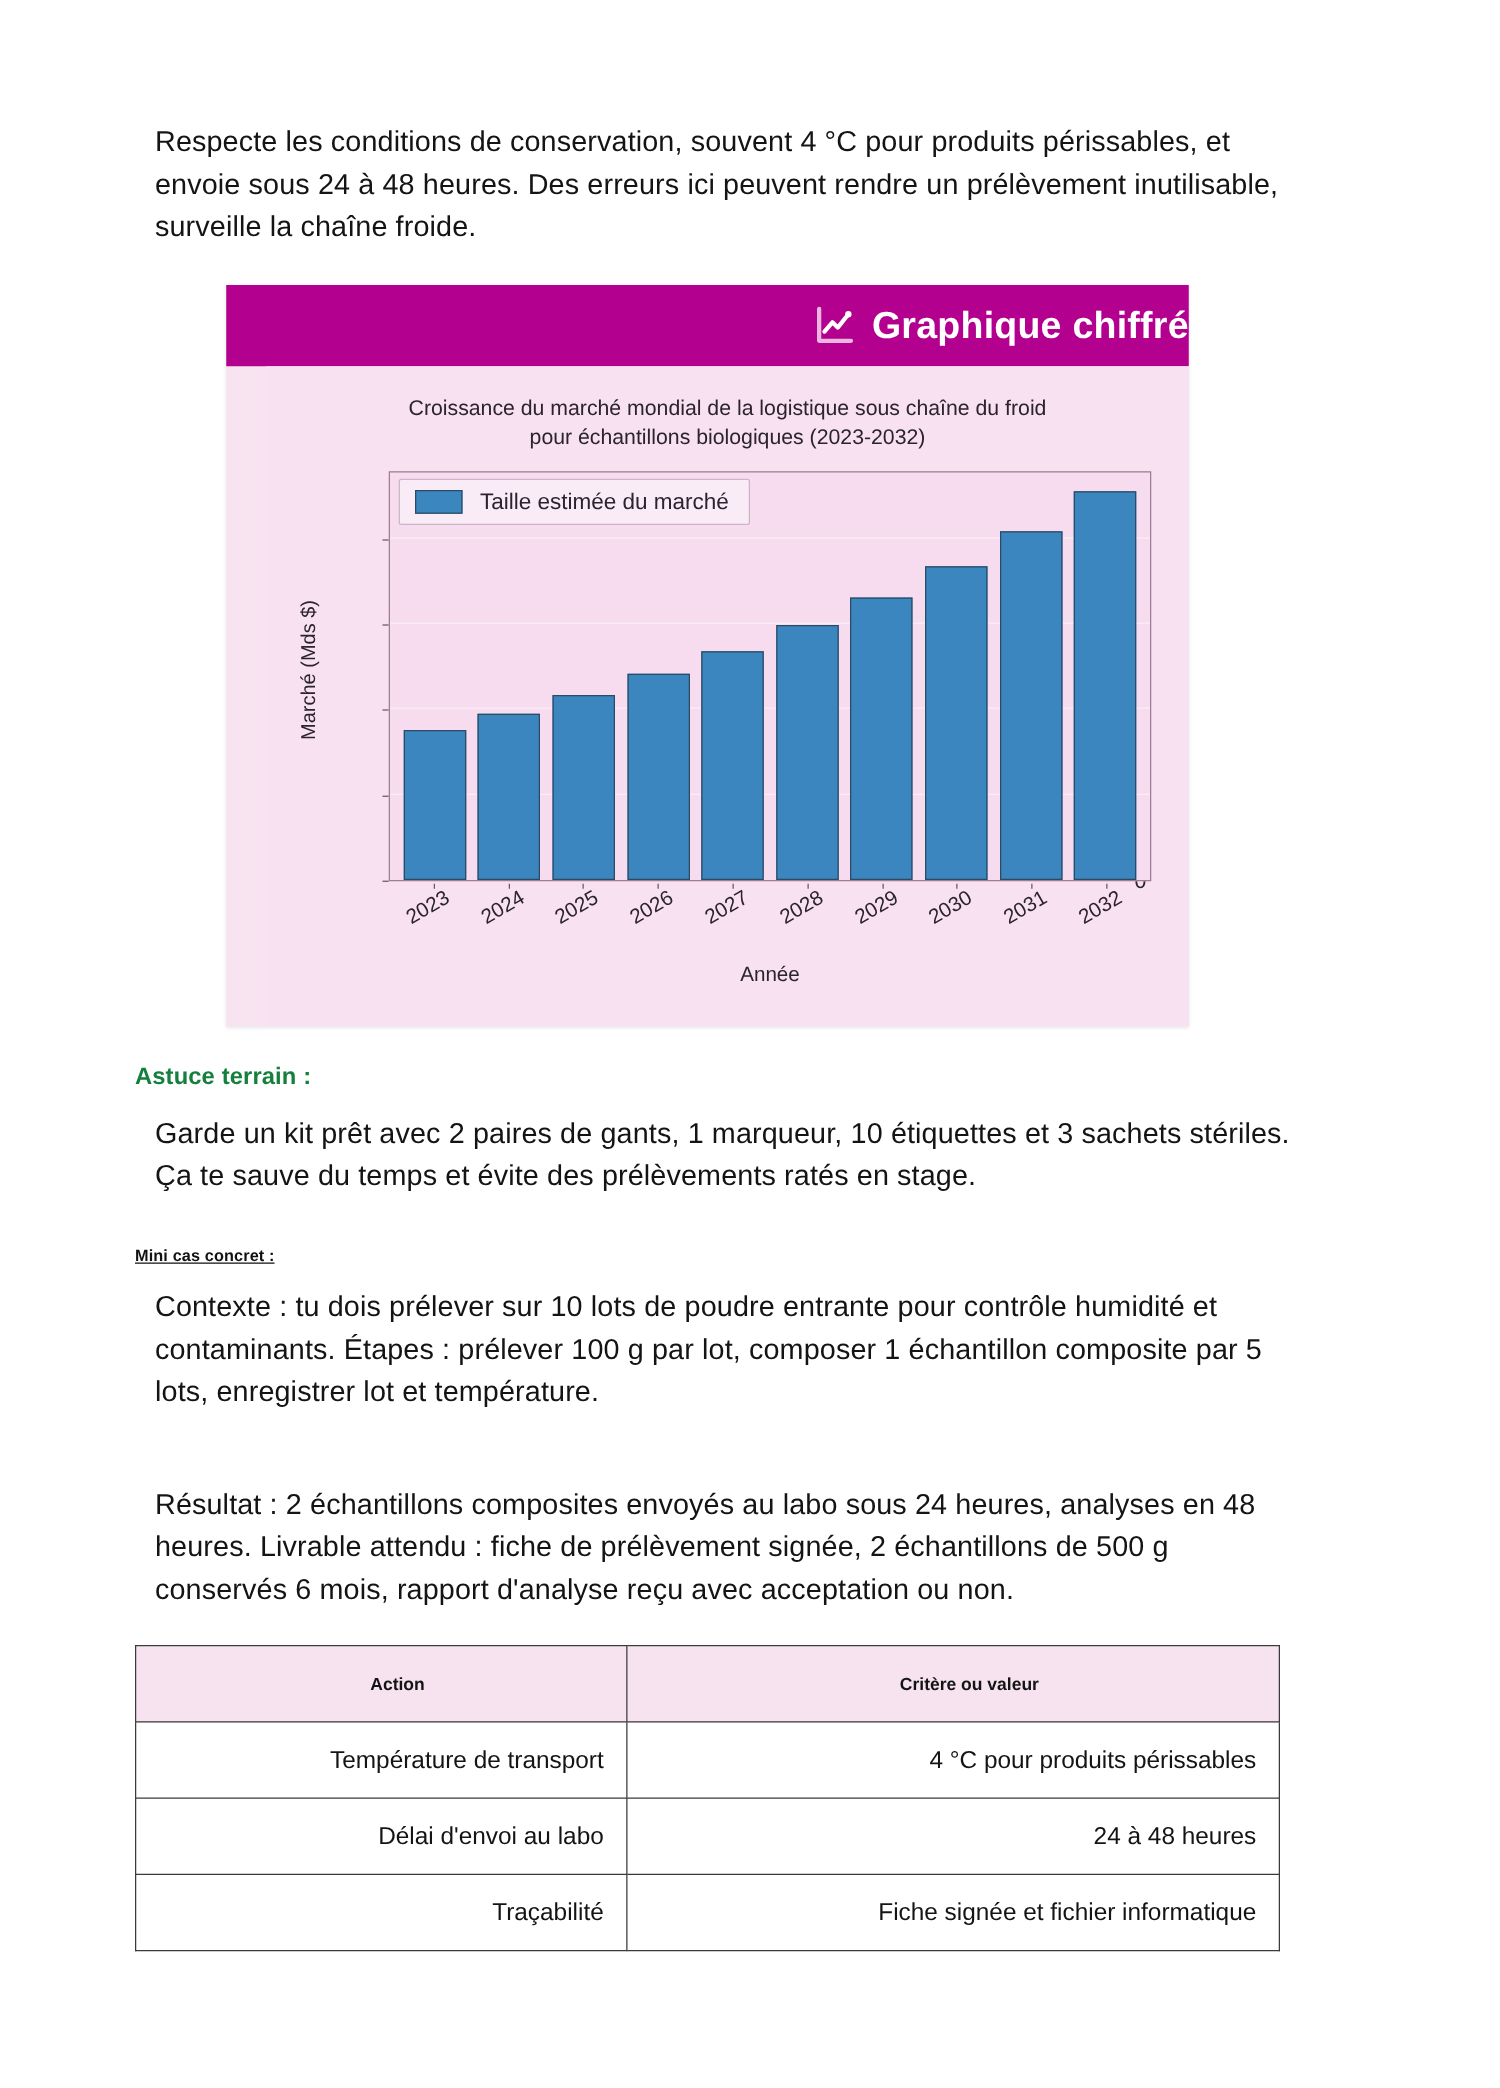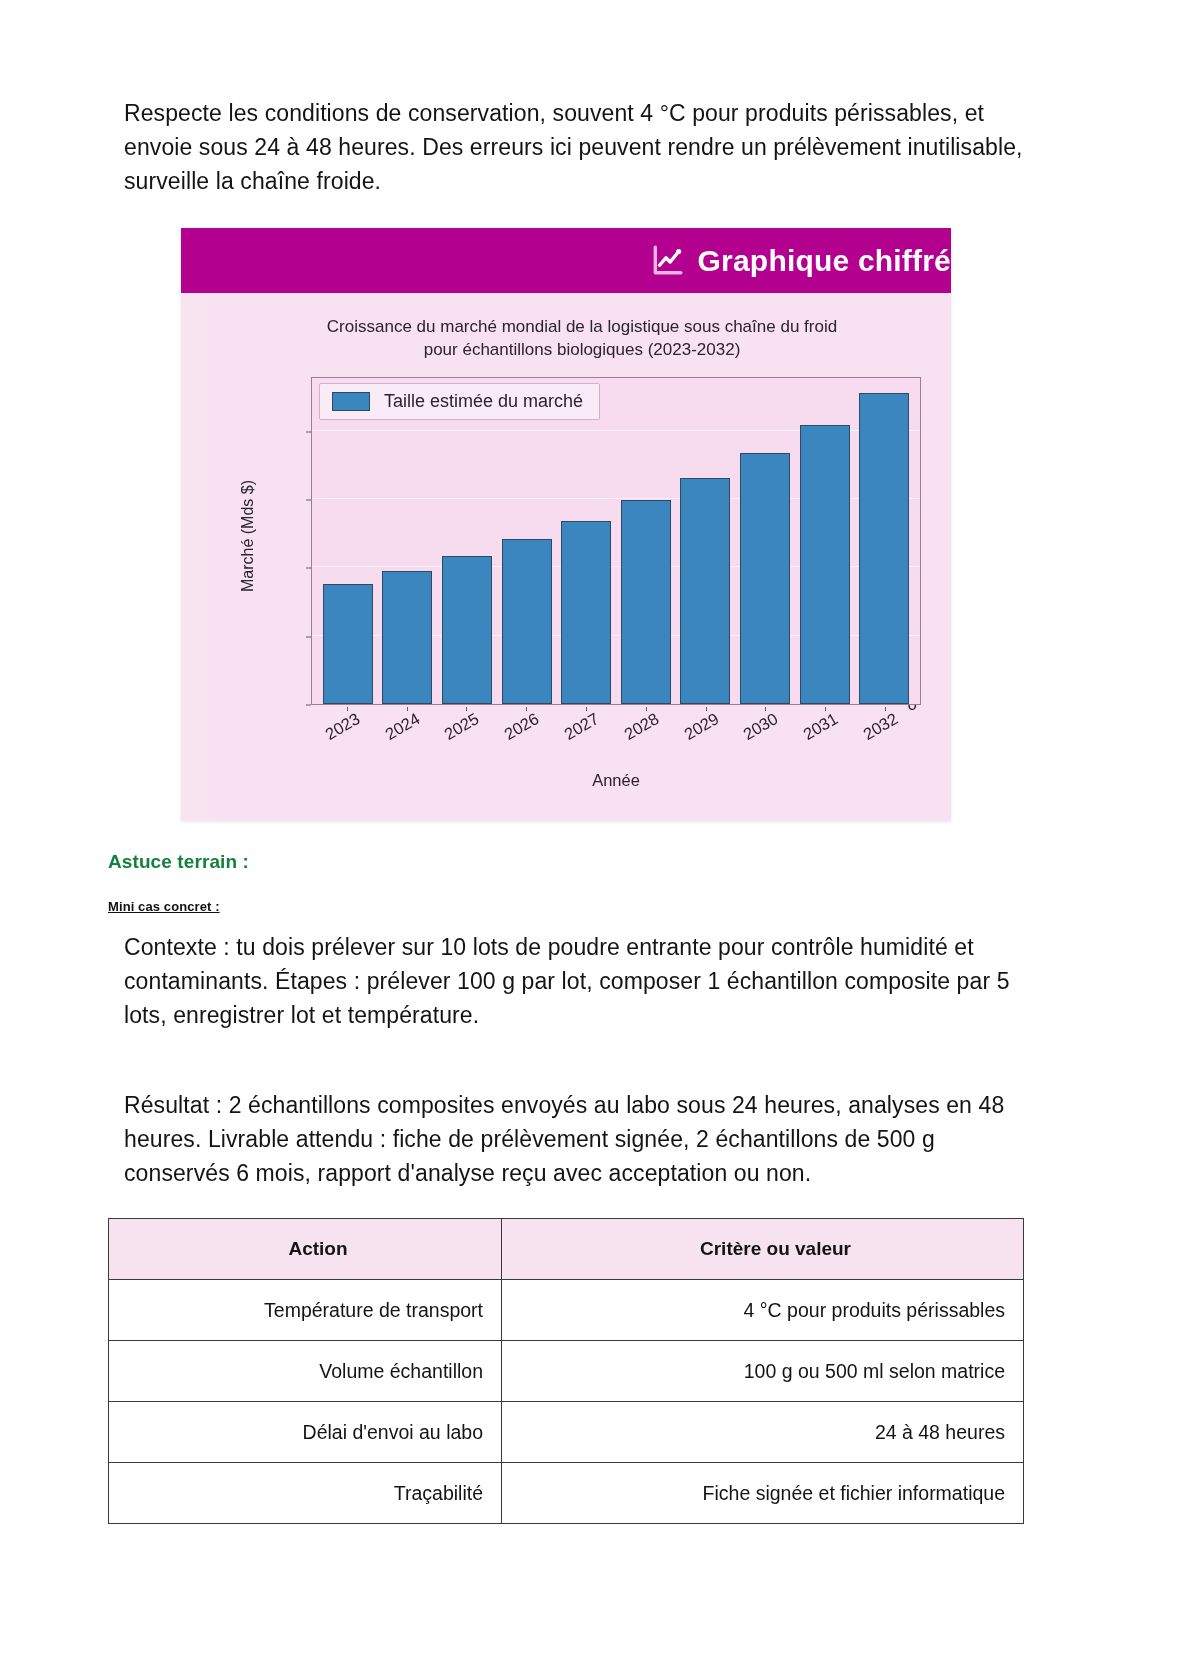--- a/index.html
+++ b/index.html
@@ -247,21 +247,21 @@
     font-size: 19.5px;
     color: #141414;
     text-align: right;
     height: 30px;
     vertical-align: middle;
   }
   .data-table thead th {
     background: #f6e3ef;
     font-weight: bold;
     text-align: center;
-    font-size: 19px;
+    font-size: 14px;
     padding-left: 44px;
   }
   .data-table col.c1 { width: 393px; }
   .data-table col.c2 { width: 522px; }
 </style>
 </head>
 <body>
 
 <div class="page">
 
@@ -374,20 +374,21 @@
           </div>
 
         <div class="xlabel">Année</div>
       </div>
     </div>
   </div>
 
   <div class="spacer-30"></div>
 
   <p class="tip-heading">Astuce terrain :</p>
+  <p class="para" style="width:915px;">Garde un kit prêt avec 2 paires de gants, 1 marqueur, 10 étiquettes et 3 sachets stériles. Ça te sauve du temps et évite des prélèvements ratés en stage.</p>
 
   <div class="spacer-24"></div>
 
   <p class="sub-heading">Mini cas concret :</p>
   <p class="para" style="width:915px;">Contexte : tu dois prélever sur 10 lots de poudre entrante pour contrôle humidité et contaminants. Étapes : prélever 100 g par lot, composer 1 échantillon composite par 5 lots, enregistrer lot et température.</p>
 
   <div class="spacer-24"></div>
 
   <p class="para" style="width:915px;">Résultat : 2 échantillons composites envoyés au labo sous 24 heures, analyses en 48 heures. Livrable attendu : fiche de prélèvement signée, 2 échantillons de 500 g conservés 6 mois, rapport d'analyse reçu avec acceptation ou non.</p>
 
@@ -401,24 +402,20 @@
         <th>Action</th>
         <th>Critère ou valeur</th>
       </tr>
     </thead>
     <tbody id="table-body">
         <tr>
           <td>Température de transport</td>
           <td>4 °C pour produits périssables</td>
         </tr>
         <tr>
-          <td>Volume échantillon</td>
-          <td>100 g ou 500 ml selon matrice</td>
-        </tr>
-        <tr>
           <td>Délai d'envoi au labo</td>
           <td>24 à 48 heures</td>
         </tr>
         <tr>
           <td>Traçabilité</td>
           <td>Fiche signée et fichier informatique</td>
         </tr>
       </tbody>
   </table>
 

